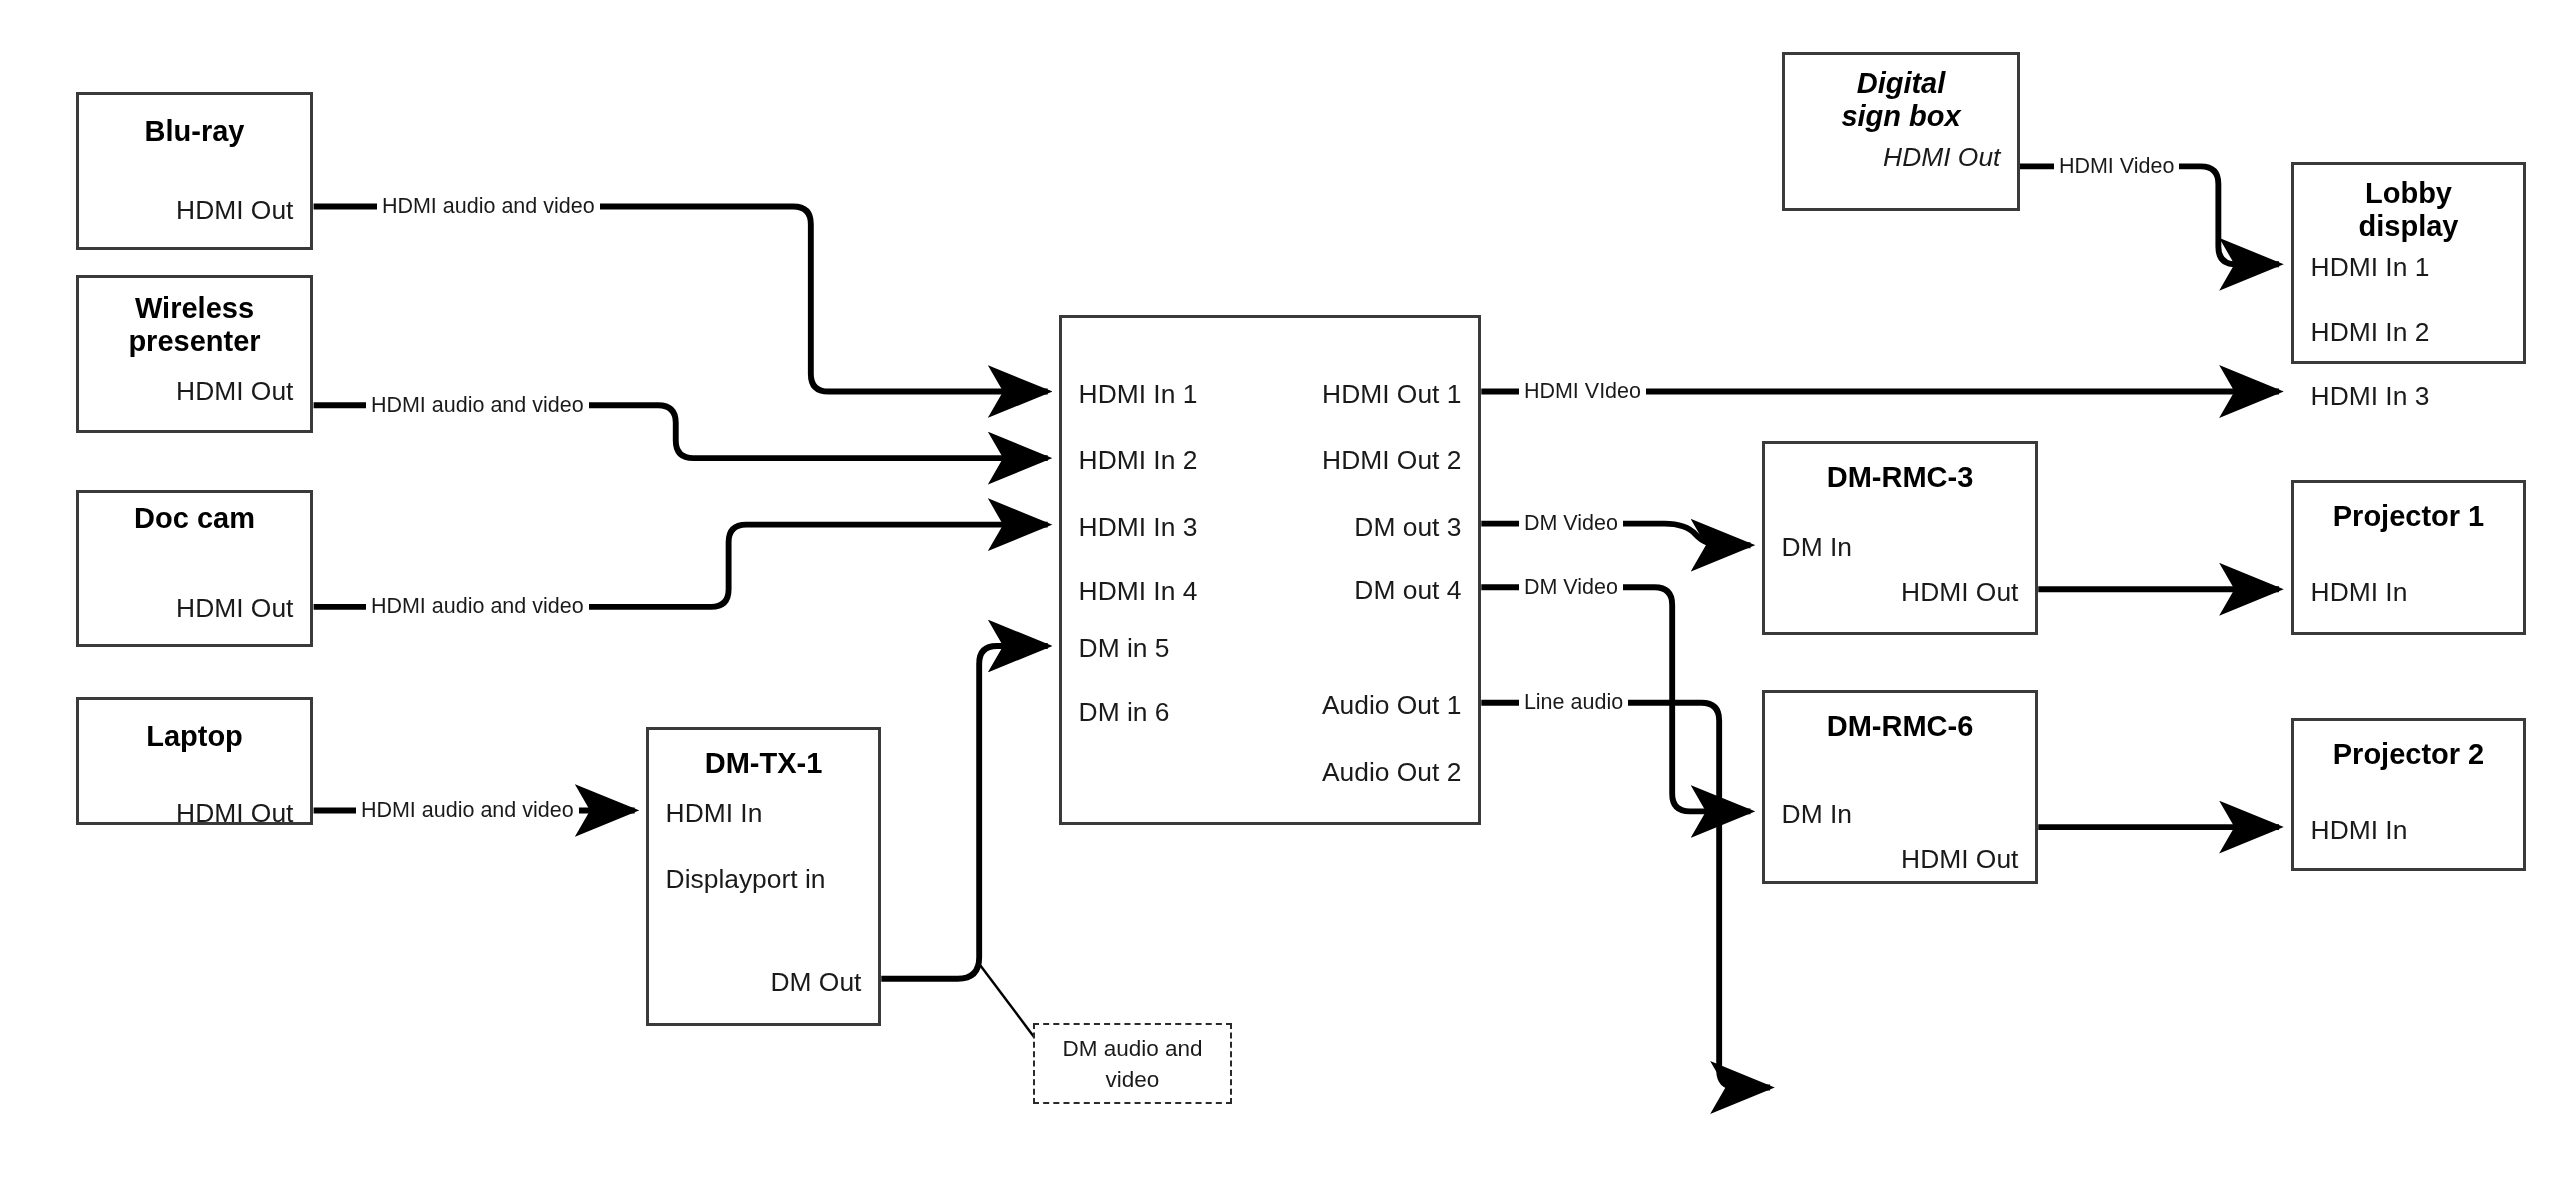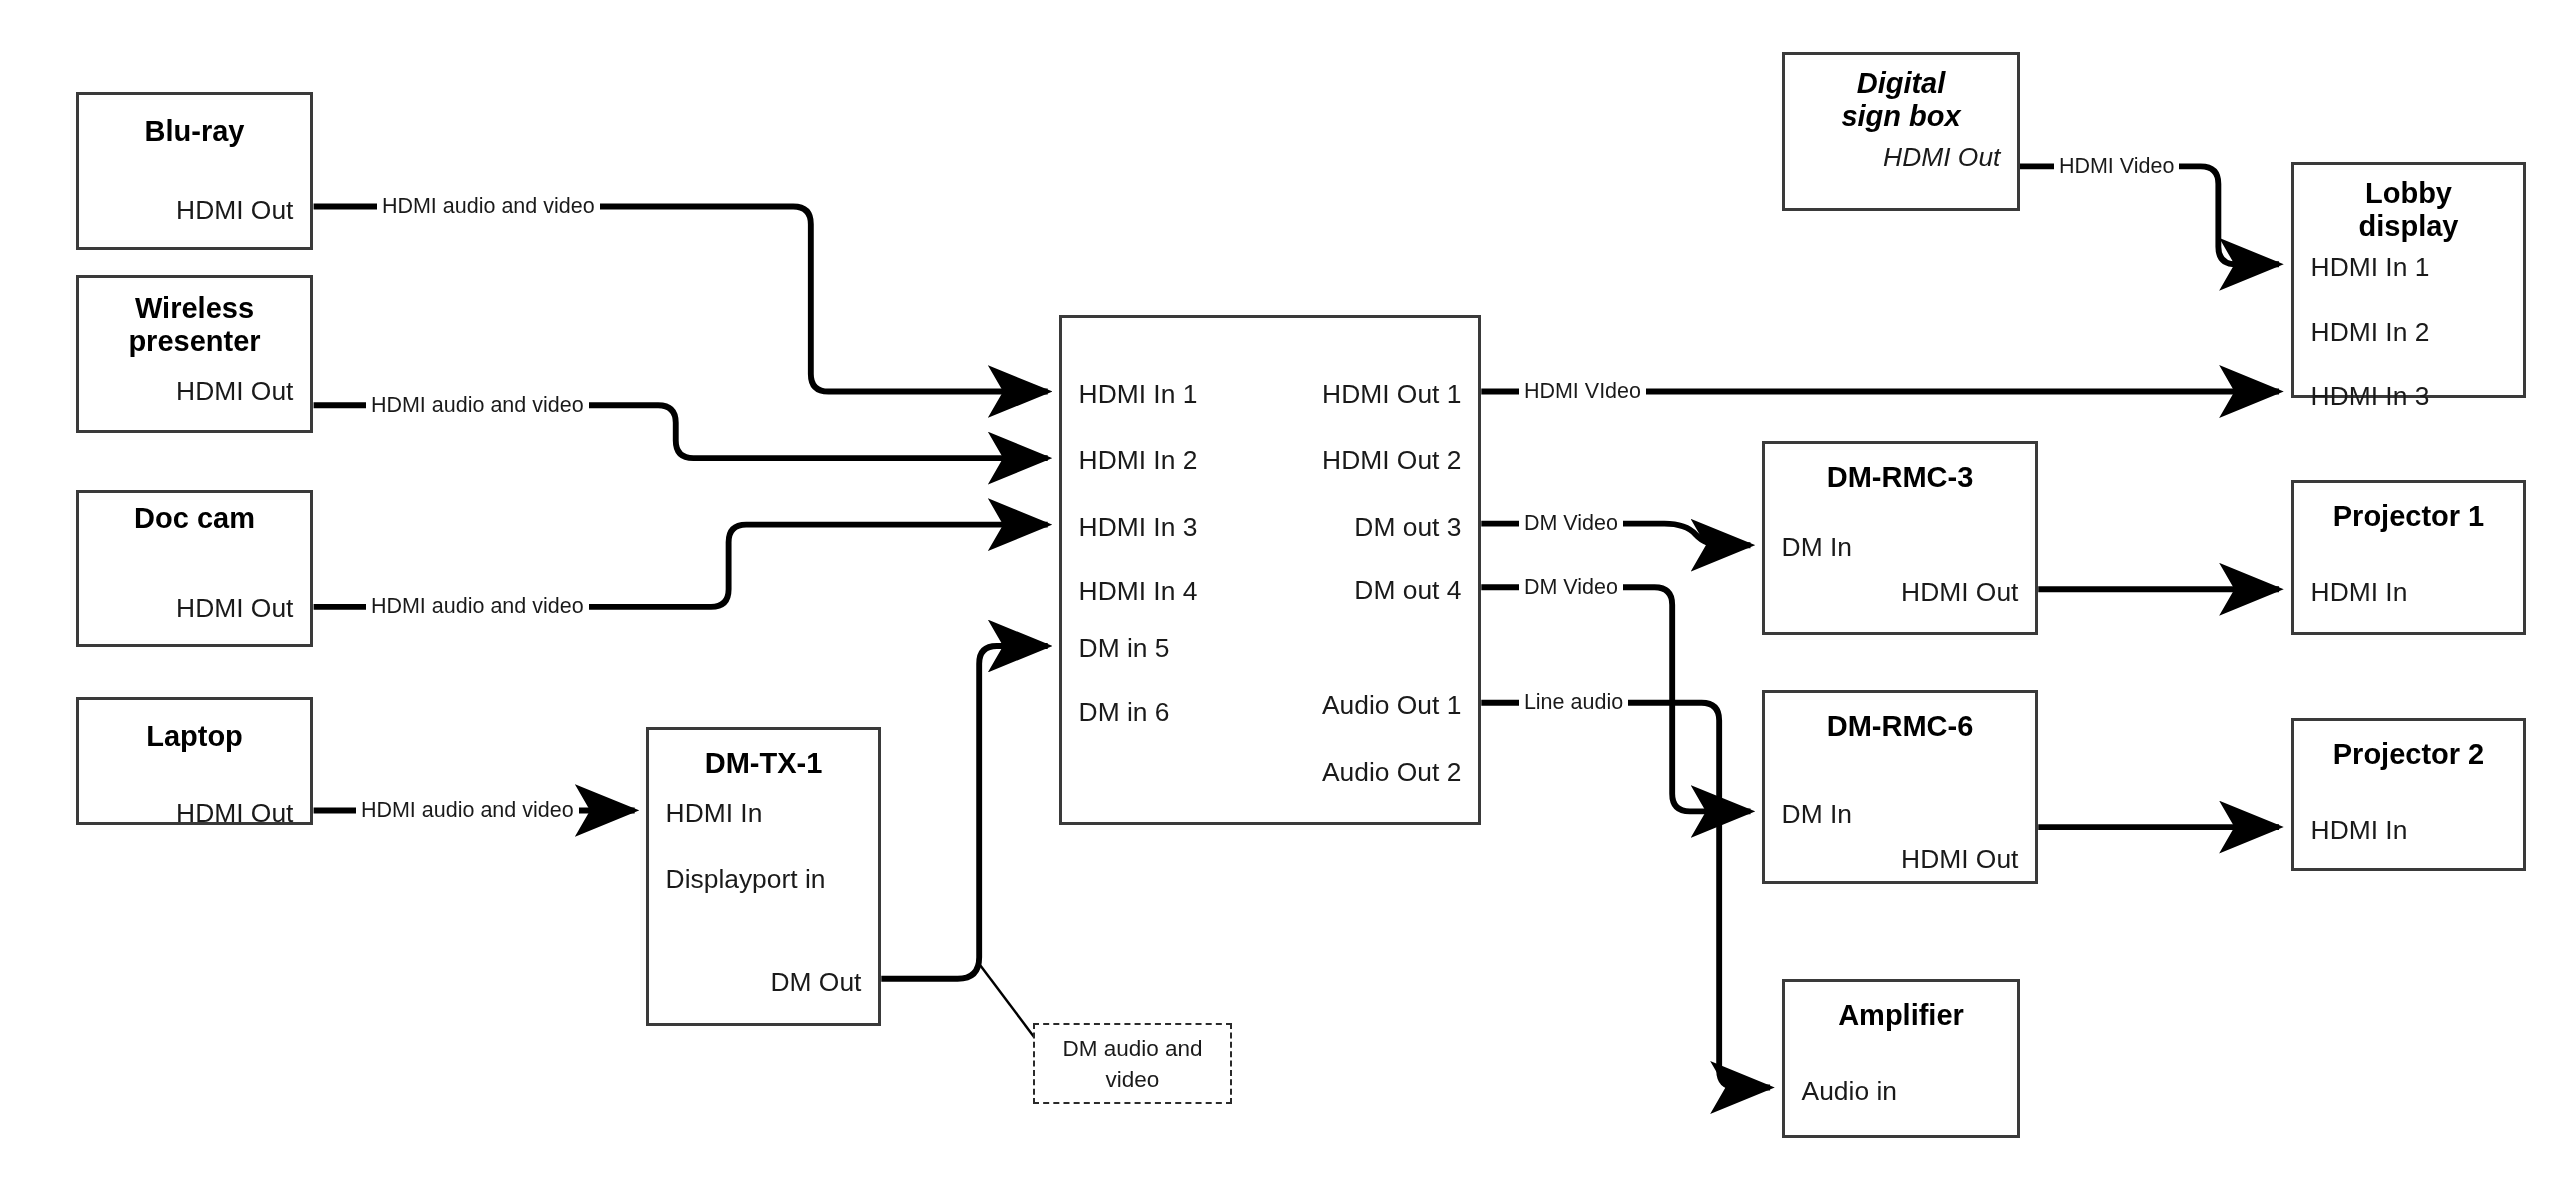--- a/index.html
+++ b/index.html
@@ -99,21 +99,21 @@
     <div class="port right" style="top:258px;">DM out 4</div>
     <div class="port right" style="top:373px;">Audio Out 1</div>
     <div class="port right" style="top:440px;">Audio Out 2</div>
   </div>
 
   <div class="node" style="left:1782px;top:52px;width:238px;height:159px;font-style:italic;">
     <div class="node-title" style="top:11.7px;padding:0 39px;">Digital sign box</div>
     <div class="port right" style="top:88px;">HDMI Out</div>
   </div>
 
-  <div class="node" style="left:2291px;top:162px;width:235px;height:236px;text-decoration:underline;">
+  <div class="node" style="left:2291px;top:162px;width:235px;height:202px;text-decoration:underline;">
     <div class="node-title" style="top:11.7px;padding:0 45px;">Lobby display</div>
     <div class="port left" style="top:88px;">HDMI In 1</div>
     <div class="port left" style="top:153px;">HDMI In 2</div>
     <div class="port left" style="top:217px;">HDMI In 3</div>
   </div>
 
   <div class="node" style="left:1762px;top:441px;width:276px;height:194px;">
     <div class="node-title" style="top:16.6px;">DM-RMC-3</div>
     <div class="port left" style="top:89px;">DM In</div>
     <div class="port right" style="top:134px;">HDMI Out</div>
@@ -128,24 +128,20 @@
   <div class="node" style="left:2291px;top:480px;width:235px;height:155px;">
     <div class="node-title" style="top:16.6px;">Projector 1</div>
     <div class="port left" style="top:95px;">HDMI In</div>
   </div>
 
   <div class="node" style="left:2291px;top:718px;width:235px;height:153px;">
     <div class="node-title" style="top:16.6px;">Projector 2</div>
     <div class="port left" style="top:95px;">HDMI In</div>
   </div>
 
-  <div class="node" style="left:1782px;top:979px;width:238px;height:159px;">
-    <div class="node-title" style="top:16.6px;">Amplifier</div>
-    <div class="port left" style="top:95px;">Audio in</div>
-  </div>
 
   <div class="wlabel" style="left:377px;top:195px;">HDMI audio and video</div>
   <div class="wlabel" style="left:366px;top:394px;">HDMI audio and video</div>
   <div class="wlabel" style="left:366px;top:595px;">HDMI audio and video</div>
   <div class="wlabel" style="left:356px;top:799px;">HDMI audio and video</div>
   <div class="wlabel" style="left:1519px;top:380px;">HDMI VIdeo</div>
   <div class="wlabel" style="left:1519px;top:512px;">DM Video</div>
   <div class="wlabel" style="left:1519px;top:576px;">DM Video</div>
   <div class="wlabel" style="left:1519px;top:691px;">Line audio</div>
   <div class="wlabel" style="left:2054px;top:155px;">HDMI Video</div>

